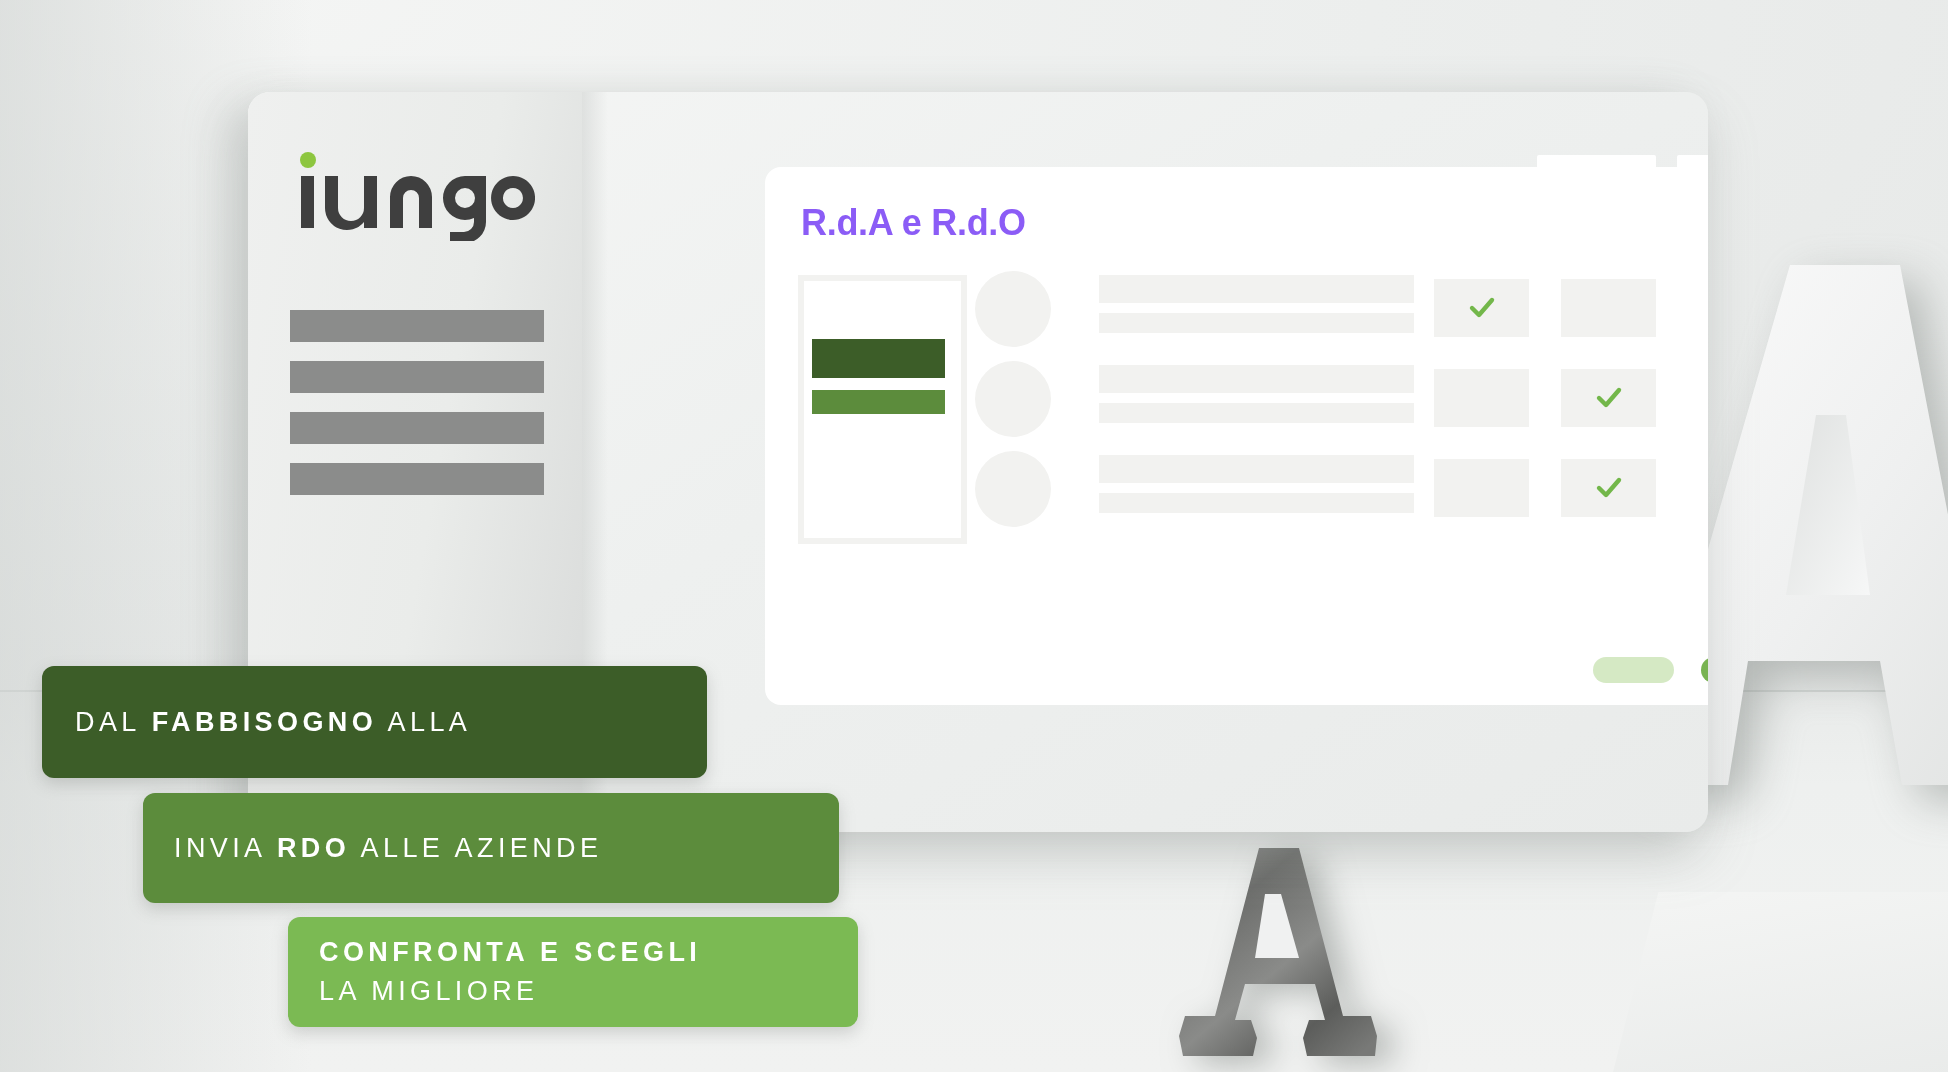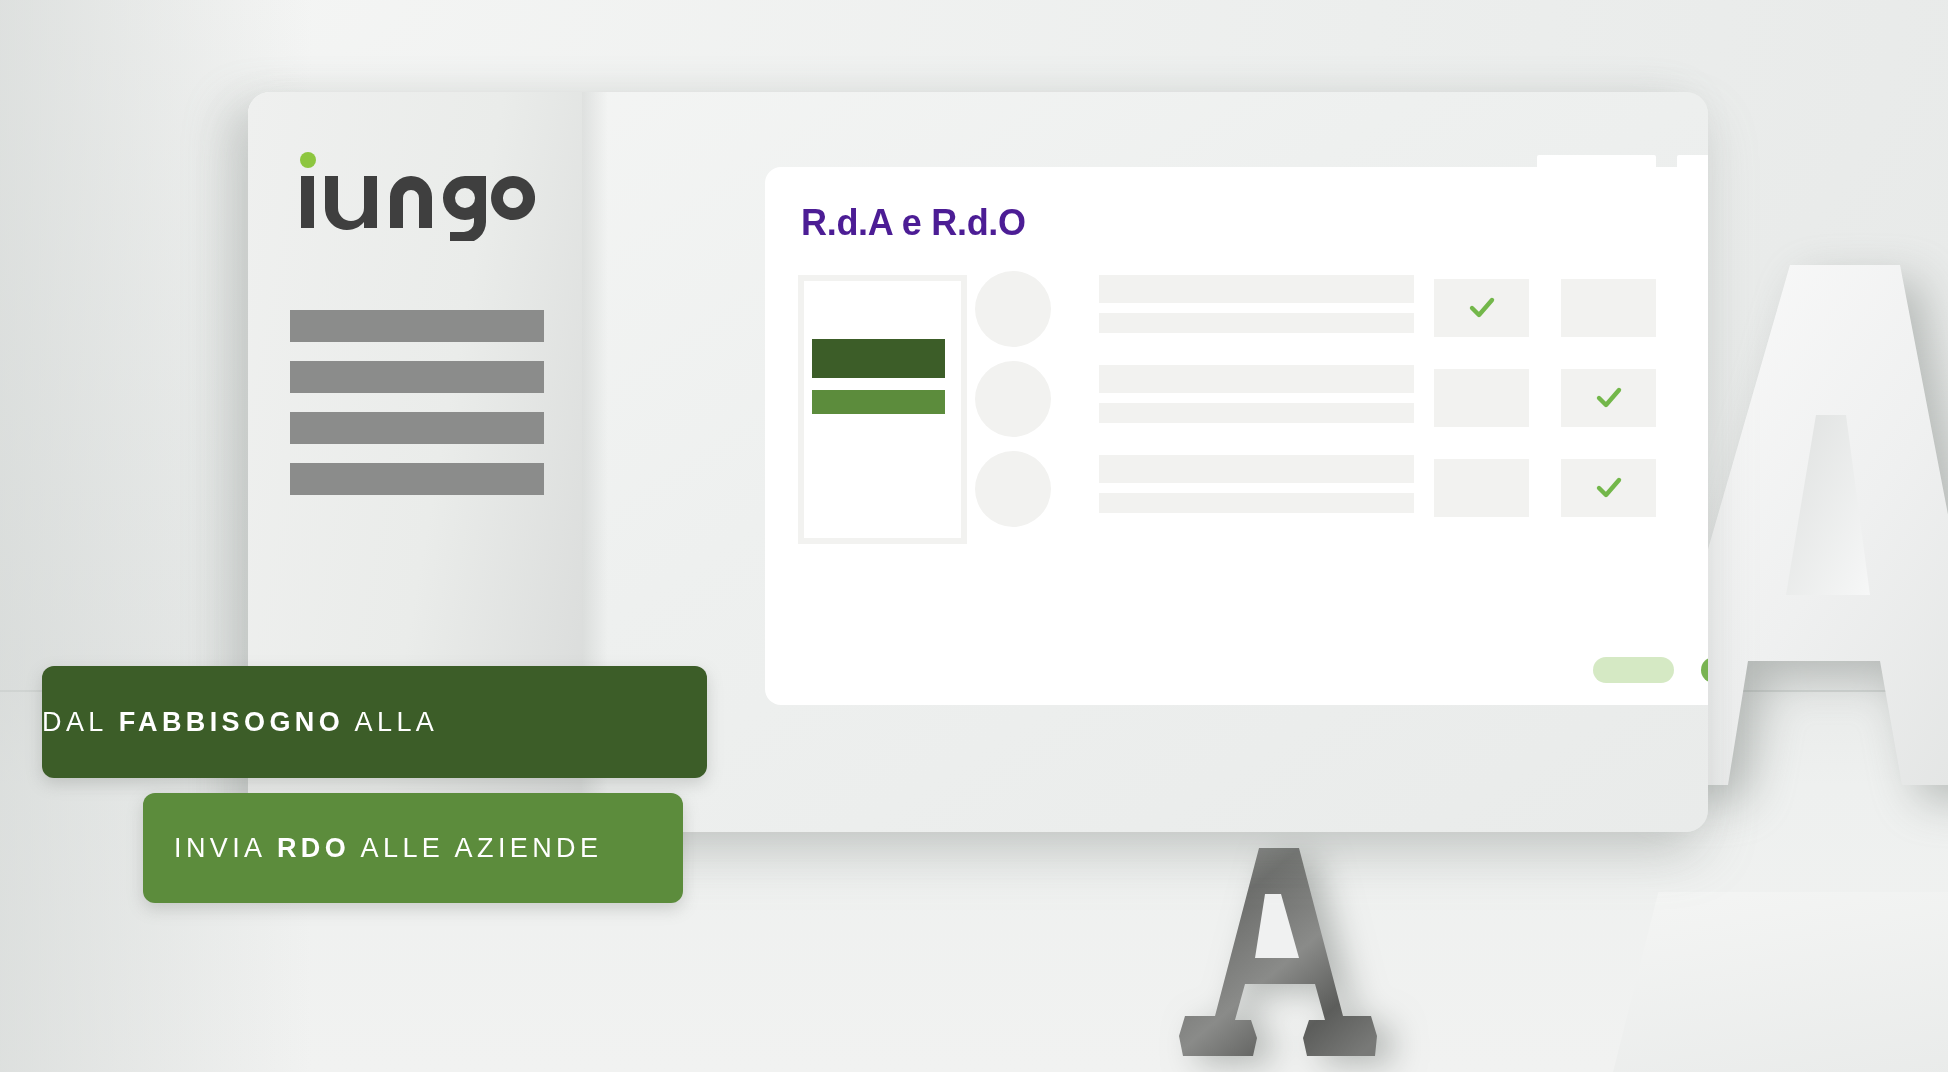--- a/index.html
+++ b/index.html
@@ -169,21 +169,21 @@
     background: #ffffff;
     border-radius: 16px;
   }
 
   .card-title {
     position: absolute;
     left: 36px;
     top: 35px;
     font-size: 36px;
     font-weight: bold;
-    color: #4c1d95;
+    color: #8b5cf6;
     letter-spacing: -0.3px;
     white-space: nowrap;
   }
 
   
   .preview {
     position: absolute;
     left: 33px;
     top: 108px;
     width: 157px;
@@ -291,26 +291,27 @@
     white-space: nowrap;
     font-weight: 300;
   }
   .banner b { font-weight: bold; letter-spacing: 4.4px; }
 
   .banner-1 {
     left: 42px;
     top: 666px;
     width: 665px;
     height: 112px;
+    padding-left: 33px;
     background: #3c5d28;
   }
   .banner-2 {
     left: 143px;
     top: 793px;
-    width: 540px;
+    width: 696px;
     height: 110px;
     padding-left: 31px;
     background: #5c8c3c;
   }
   .banner-3 {
     left: 288px;
     top: 917px;
     width: 570px;
     height: 110px;
     padding-left: 31px;
@@ -464,14 +465,18 @@
   </div>
 
   <div class="banner banner-1">
     <div class="banner-line"><span>DAL </span><b>FABBISOGNO</b><span> ALLA</span></div>
   </div>
 
   <div class="banner banner-2">
     <div class="banner-line"><span>INVIA </span><b>RDO</b><span> ALLE AZIENDE</span></div>
   </div>
 
+  <div class="banner banner-3">
+    <div class="banner-line"><span></span><b>CONFRONTA E SCEGLI</b><span></span></div>
+    <div class="banner-line">LA MIGLIORE</div>
+  </div>
 
 </div>
 
 </body></html>

